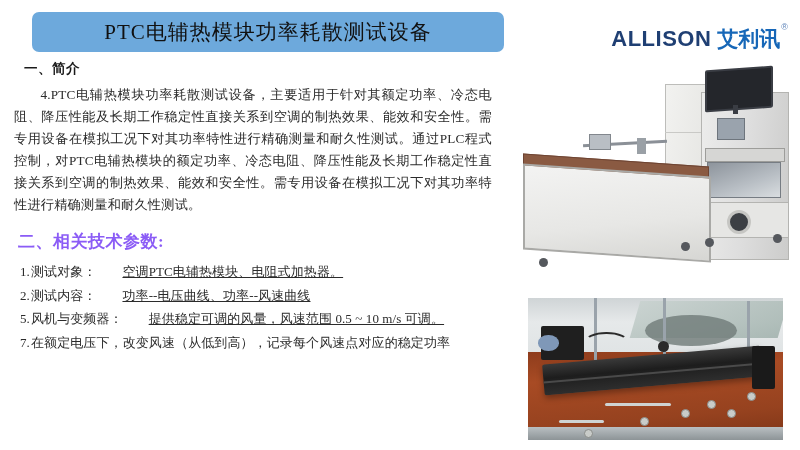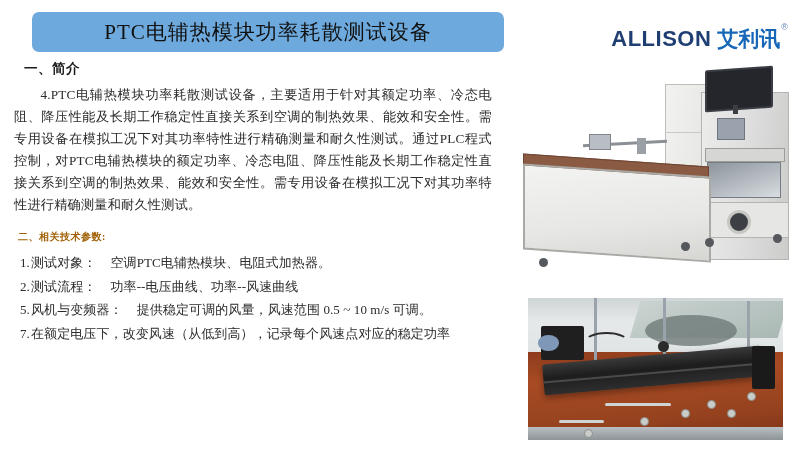--- a/index.html
+++ b/index.html
@@ -56,36 +56,36 @@
     font-weight:bold;font-size:13.5px;color:#1a1a1a;
     margin:0 0 6px 10px;letter-spacing:0.5px;
   }
   .intro-p{
     font-size:13.2px;color:#2b2b2b;
     line-height:22px;margin:0 0 14px 0;
     text-align:justify;text-indent:2em;
     letter-spacing:0.2px;
   }
   .sec-head2{
-    font-weight:bold;font-size:10px;color:#a16207;
+    font-weight:bold;font-size:17px;color:#8b5cf6;
     margin:0 0 7px 4px;letter-spacing:0.5px;
   }
   .param-list{
     list-style:none;margin:0;padding:0;
   }
   .param-list li{
     font-size:13px;color:#2b2b2b;
     line-height:23.5px;
     padding-left:6px;
     white-space:nowrap;
     letter-spacing:0.1px;
   }
   .pnum{margin-right:1px;}
   .plabel{}
-  .pval{margin-left:14px;}
+  .pval{margin-left:26px;text-decoration:underline;}
 
   
   .photo-top{
     position:absolute;left:505px;top:62px;
     width:288px;height:212px;
     overflow:hidden;
   }
   .photo-bottom{
     position:absolute;left:528px;top:298px;
     width:255px;height:142px;
@@ -245,21 +245,21 @@
     <div class="sec-head">一、简介</div>
     <p class="intro-p">4.PTC电辅热模块功率耗散测试设备，主要适用于针对其额定功率、冷态电阻、降压性能及长期工作稳定性直接关系到空调的制热效果、能效和安全性。需专用设备在模拟工况下对其功率特性进行精确测量和耐久性测试。通过PLC程式控制，对PTC电辅热模块的额定功率、冷态电阻、降压性能及长期工作稳定性直接关系到空调的制热效果、能效和安全性。需专用设备在模拟工况下对其功率特性进行精确测量和耐久性测试。</p>
 
     <div class="sec-head2">二、相关技术参数:</div>
 
     <ul class="param-list">
       <li>
         <span class="pnum">1.</span><span class="plabel">测试对象：</span><span class="pval">空调PTC电辅热模块、电阻式加热器。</span>
       </li>
       <li>
-        <span class="pnum">2.</span><span class="plabel">测试流程：</span><span class="pval">功率--电压曲线、功率--风速曲线</span>
+        <span class="pnum">2.</span><span class="plabel">测试内容：</span><span class="pval">功率--电压曲线、功率--风速曲线</span>
       </li>
       <li>
         <span class="pnum">5.</span><span class="plabel">风机与变频器：</span><span class="pval">提供稳定可调的风量，风速范围 0.5 ~ 10 m/s 可调。</span>
       </li>
       <li>
         <span class="pnum">7.</span><span class="plabel">在额定电压下，改变风速（从低到高），记录每个风速点对应的稳定功率</span><span class="pval"></span>
       </li>
     </ul>
   </div>
 

